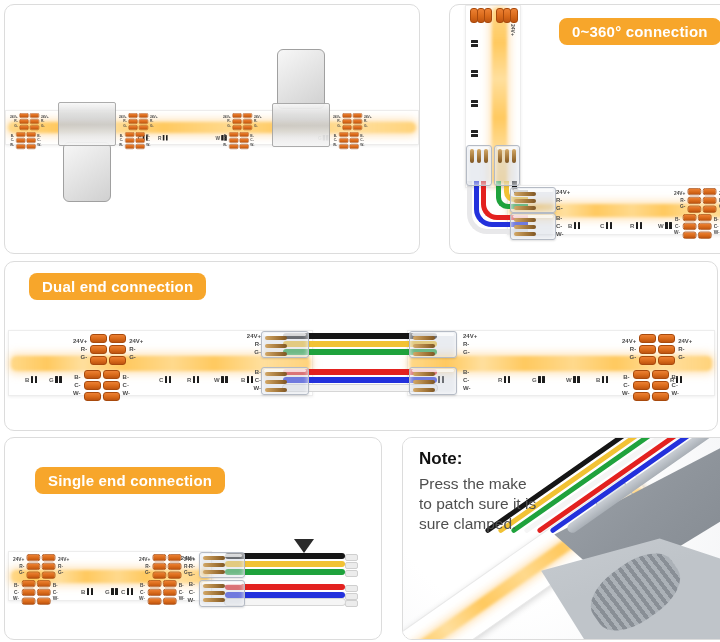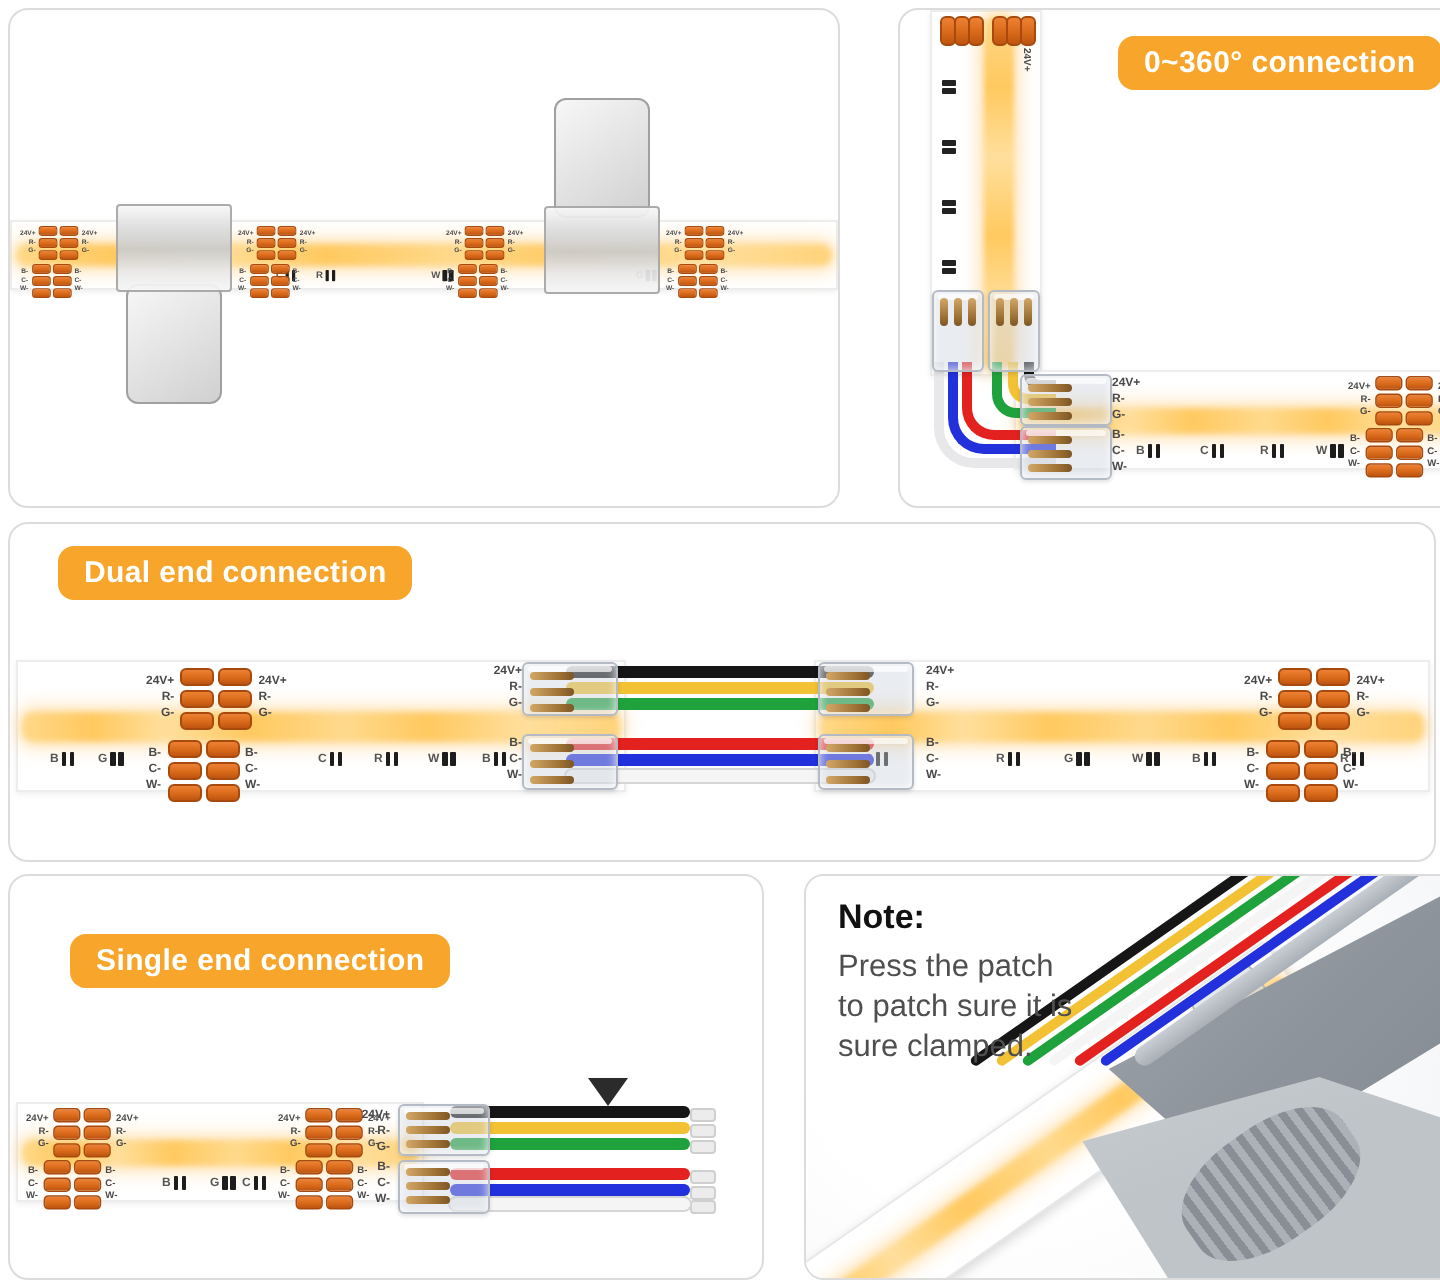--- a/index.html
+++ b/index.html
@@ -901,16 +901,16 @@
     <div class="pgrip"></div>
     <div class="pwire" style="left: 150px; background: rgb(22, 22, 22);"></div>
     <div class="pwire" style="left: 163px; background: rgb(242, 194, 52);"></div>
     <div class="pwire" style="left: 176px; background: rgb(31, 162, 60);"></div>
     <div class="pwire wh" style="left: 189px; background: rgb(245, 245, 245);"></div>
     <div class="pwire" style="left: 202px; background: rgb(227, 33, 31);"></div>
     <div class="pwire" style="left: 215px; background: rgb(35, 49, 220);"></div>
     <div class="sleeve" style="left:232px;"></div>
   </div>
   <div class="note-title">Note:</div>
-  <div class="note-line" style="top:38px;">Press the patch</div>
+  <div class="note-line" style="top:38px;">Press the make</div>
   <div class="note-line" style="top:58px;">to patch sure it is</div>
   <div class="note-line" style="top:78px;">sure clamped.</div>
 </div>
 
 </body></html>

